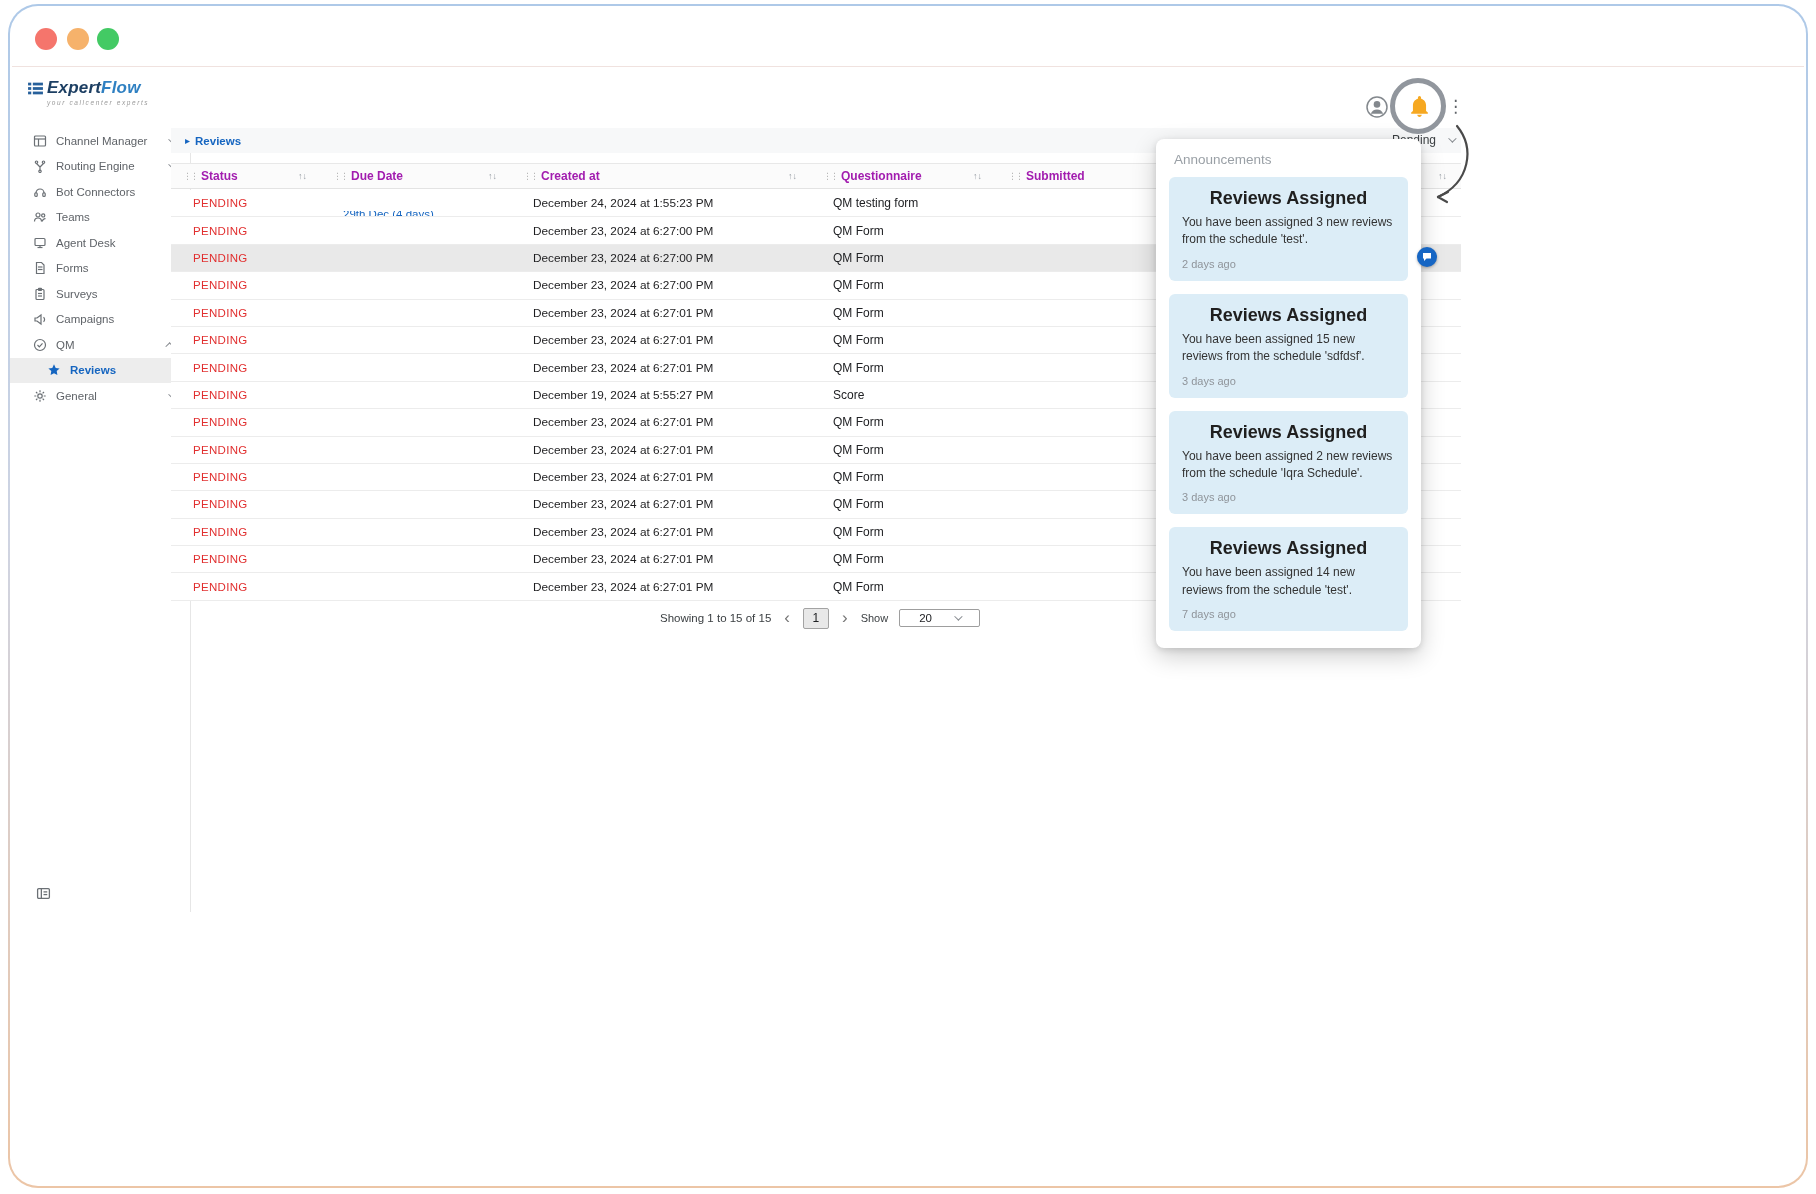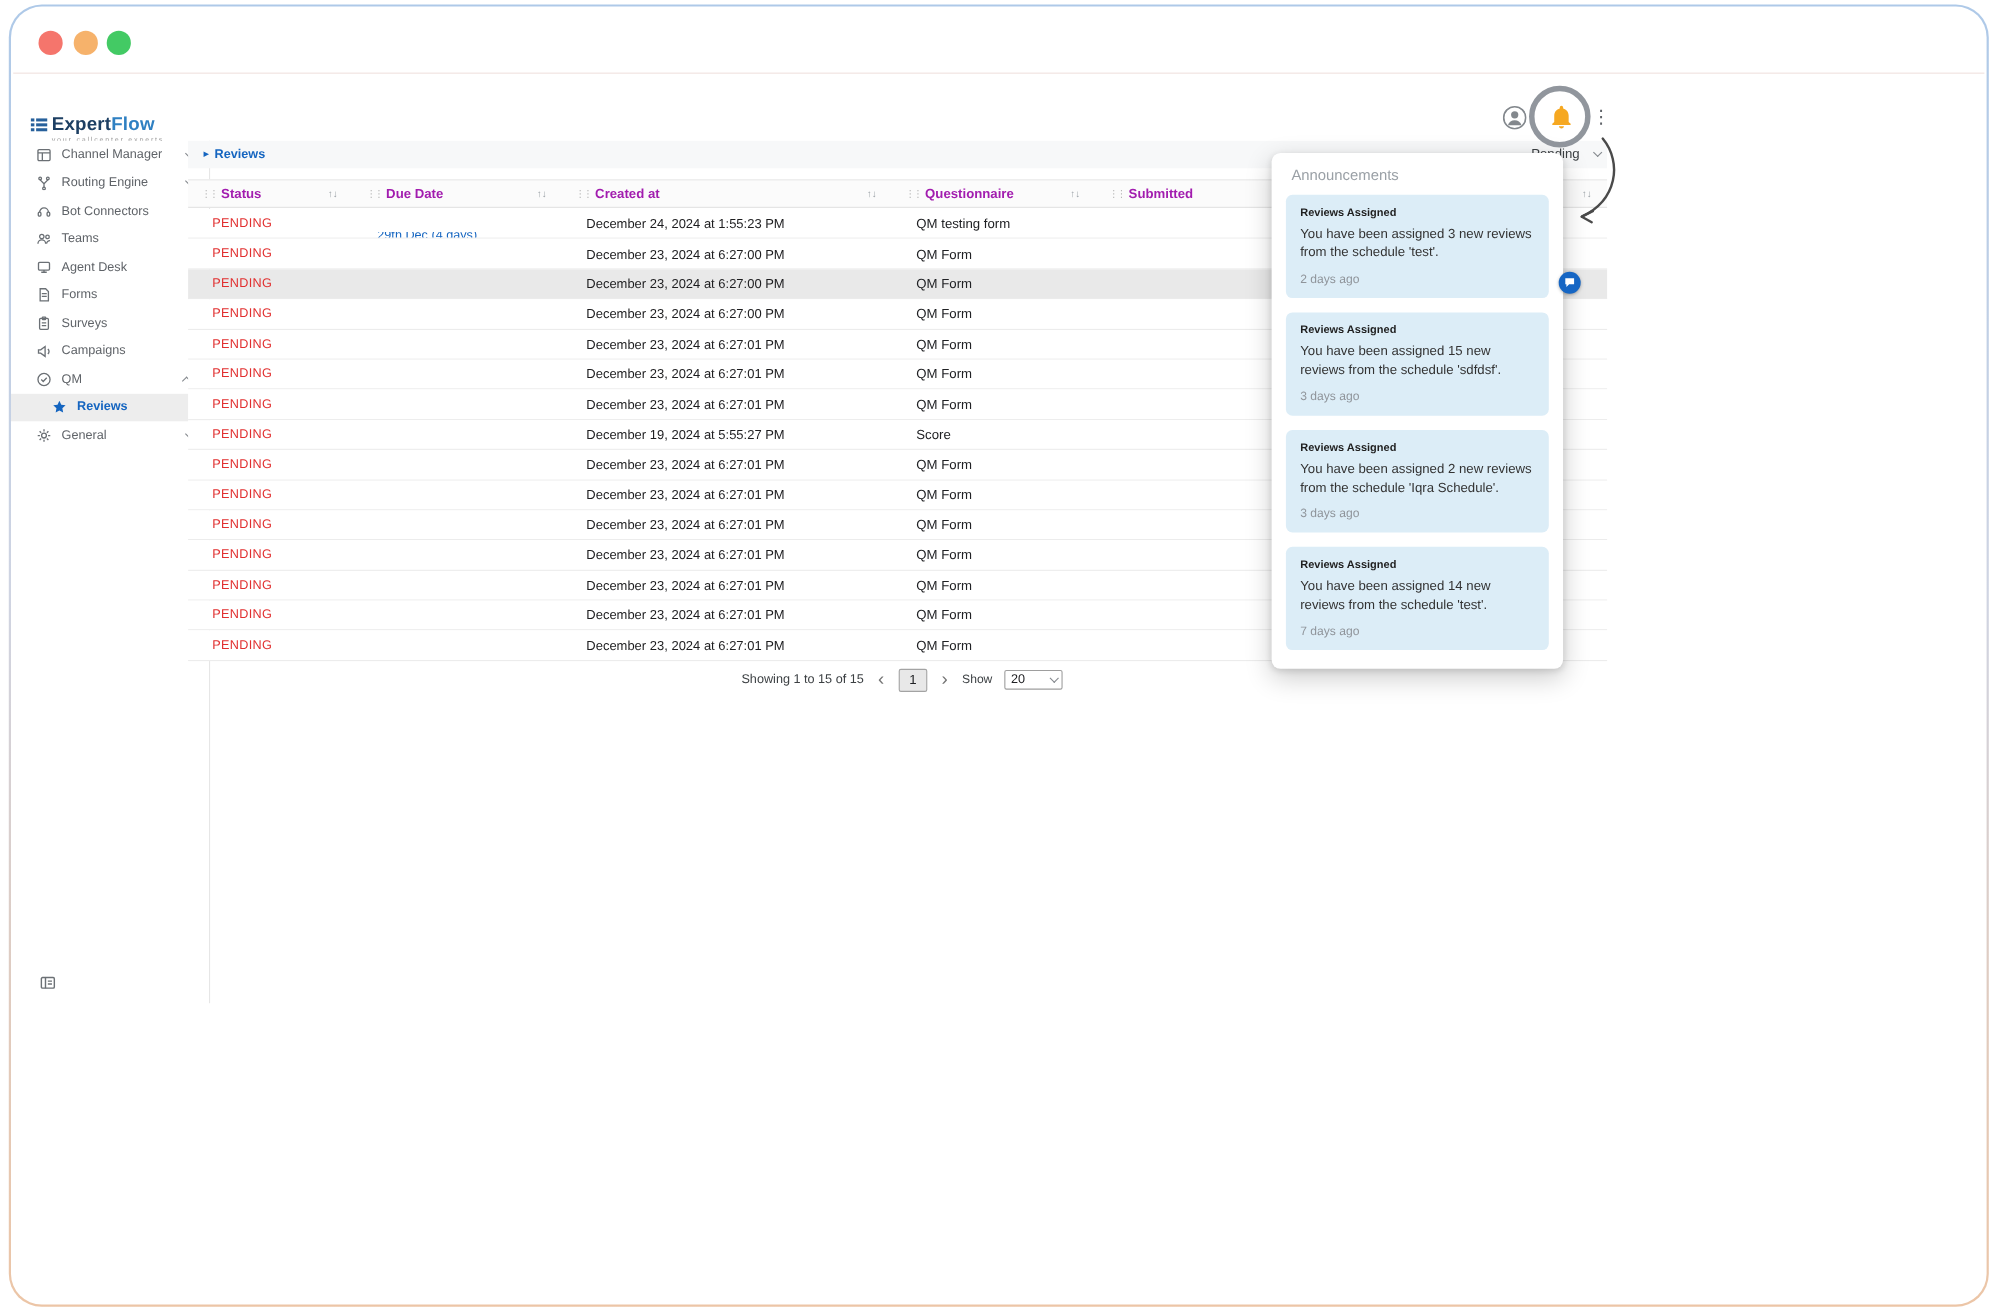--- a/index.html
+++ b/index.html
@@ -11,21 +11,21 @@
   .frame { position:absolute; left:8px; top:4px; width:1800px; height:1184px;
            border-radius:30px; background:linear-gradient(180deg,#aec9e8 0%,#cfd4e2 45%,#ecc5a6 100%); }
   .frame-inner { position:absolute; inset:2px; border-radius:28px; background:#fff; }
   .titlebar-line { position:absolute; left:12px; top:66px; width:1792px; height:1px; background:#f0e2df; }
   .light { position:absolute; top:28px; width:22px; height:22px; border-radius:50%; }
   .light.red { left:35px; background:#f5756c; }
   .light.yellow { left:67px; background:#f6b26b; }
   .light.green { left:97px; background:#43ca64; }
 
   
-  .logo { position:absolute; left:27px; top:103px; }
+  .logo { position:absolute; left:27px; top:78px;font-style:italic; }
   .logo-row { display:flex; align-items:center; gap:3px; }
   .logo-text { font-size:17px; font-weight:700; letter-spacing:.2px; }
   .logo-text b { color:#1d3f63; }
   .logo-text .flow { color:#2f80c2; font-weight:700; }
   .tagline { font-size:6.5px; letter-spacing:1.6px; color:#9a9a9a; margin-top:1px; margin-left:20px; text-transform:lowercase; }
 
   .avatar-btn { position:absolute; left:1366px; top:96px; width:22px; height:22px; cursor:pointer; }
   .bell-btn { position:absolute; left:1407px; top:94px; width:25px; height:25px; cursor:pointer; z-index:46; }
   .kebab { position:absolute; left:1447px; top:96px; font-size:17px; color:#5f6368; line-height:22px; cursor:pointer; }
 
@@ -75,28 +75,28 @@
 
   
   .pagination { position:absolute; left:175px; top:603px; width:1290px; height:30px;
                 display:flex; align-items:center; justify-content:center; gap:11px; }
   .pg-summary { font-size:11.5px; color:#3c4043; }
   .pg-prev,.pg-next { font-size:17px; color:#757575; cursor:pointer; line-height:20px; padding:0 2px; }
   .pg-page { width:26px; height:21px; background:#e8e8e8; border:1px solid #a3a3a3; border-radius:2px;
              display:flex; align-items:center; justify-content:center; font-size:12px; color:#202124; cursor:pointer; }
   .pg-show { font-size:11px; color:#3c4043; }
   .pg-size { display:inline-flex; align-items:center; gap:22px; border:1px solid #9e9e9e; border-radius:2px;
-             background:#fff; padding:2px 5px; font-size:11.5px; color:#202124; cursor:pointer; }
+             background:#fff; padding:2px 19px; font-size:11.5px; color:#202124; cursor:pointer; }
 
   
   .announcements { position:absolute; left:1156px; top:139px; width:265px; background:#fff; border-radius:8px;
                    box-shadow:0 8px 24px rgba(0,0,0,.2), 0 2px 6px rgba(0,0,0,.12); z-index:40; padding-bottom:4px; }
   .ann-title { font-size:13.5px; color:#9aa0a6; padding:13px 18px 10px; }
   .ann-card { margin:0 13px 13px; background:#dcedf7; border-radius:6px; padding:11px 13px; cursor:pointer; }
-  .ann-card-title { font-size:10px; font-weight:700; color:#1f1f1f; }
+  .ann-card-title { font-size:18px; font-weight:700; color:#1f1f1f;text-align:center; }
   .ann-card-body { font-size:12px; color:#333; line-height:1.45; margin-top:5px; }
   .ann-card-time { font-size:11px; color:#8f949a; margin-top:9px; }
 
   
   .ring { position:absolute; left:1390px; top:78px; width:56px; height:56px; border-radius:50%;
           border:5px solid rgba(130,136,144,.88); z-index:45; pointer-events:none; }
   .arrow-svg { position:absolute; left:1420px; top:120px; width:70px; height:90px; z-index:46; pointer-events:none; }
   .fab { position:absolute; left:1417px; top:247px; width:20px; height:20px; border-radius:50%;
          background:#1666c4; display:flex; align-items:center; justify-content:center; z-index:50;
          box-shadow:0 1px 3px rgba(0,0,0,.3); cursor:pointer; }

